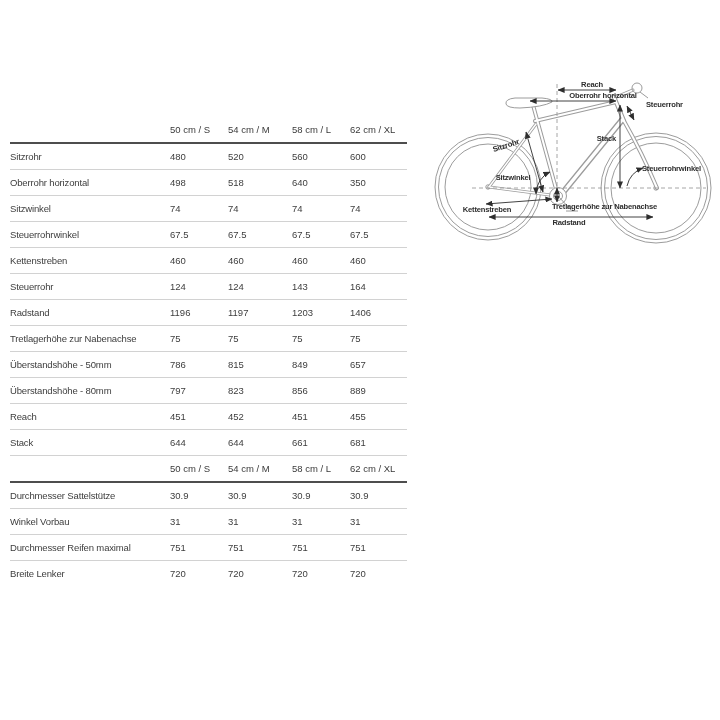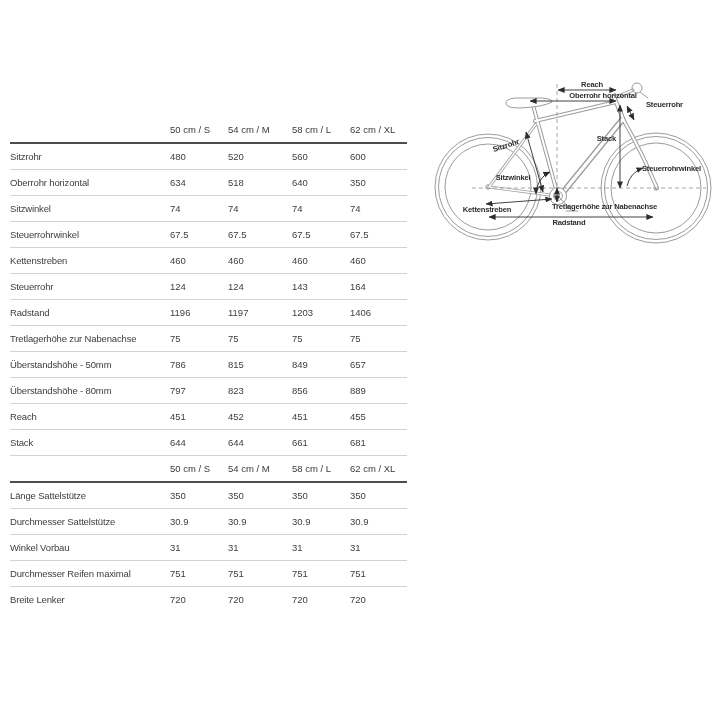--- a/index.html
+++ b/index.html
@@ -57,21 +57,21 @@
         </tr>
         <tr class="data-row">
           <th class="row-label">Sitzrohr</th>
           <td>480</td>
           <td>520</td>
           <td>560</td>
           <td>600</td>
         </tr>
         <tr class="data-row">
           <th class="row-label">Oberrohr horizontal</th>
-          <td>634</td>
+          <td>498</td>
           <td>518</td>
           <td>640</td>
           <td>350</td>
         </tr>
         <tr class="data-row">
           <th class="row-label">Sitzwinkel</th>
           <td>74</td>
           <td>74</td>
           <td>74</td>
           <td>74</td>
@@ -138,27 +138,20 @@
           <td>644</td>
           <td>661</td>
           <td>681</td>
         </tr>
         <tr class="size-row">
           <td></td>
           <th>50 cm / S</th>
           <th>54 cm / M</th>
           <th>58 cm / L</th>
           <th>62 cm / XL</th>
-        </tr>
-        <tr class="data-row">
-          <th class="row-label">Länge Sattelstütze</th>
-          <td>350</td>
-          <td>350</td>
-          <td>350</td>
-          <td>350</td>
         </tr>
         <tr class="data-row">
           <th class="row-label">Durchmesser Sattelstütze</th>
           <td>30.9</td>
           <td>30.9</td>
           <td>30.9</td>
           <td>30.9</td>
         </tr>
         <tr class="data-row">
           <th class="row-label">Winkel Vorbau</th>

